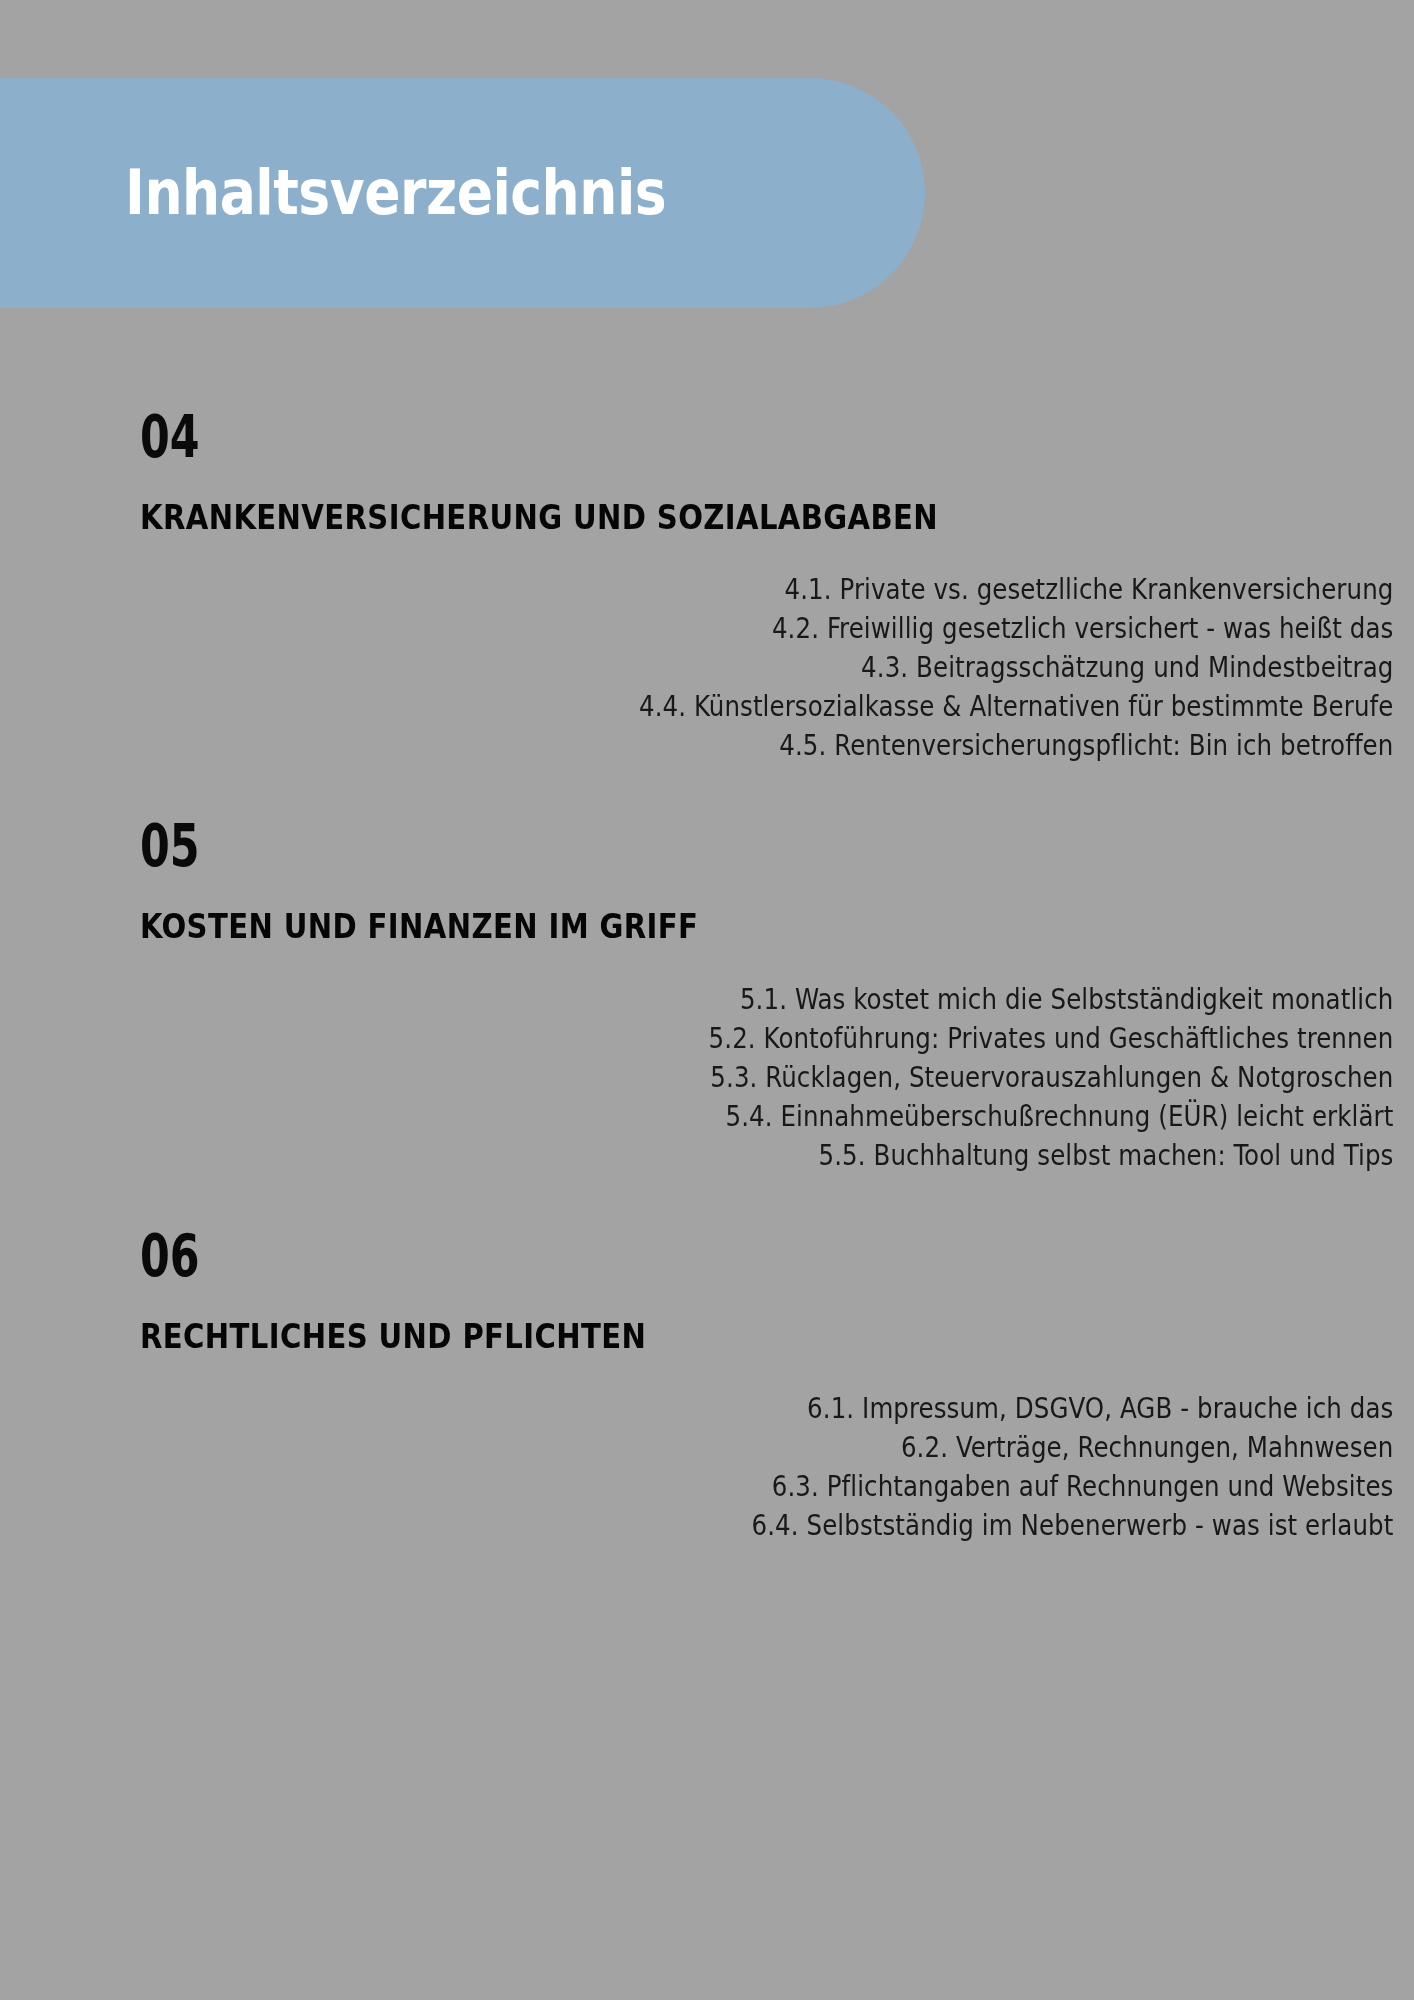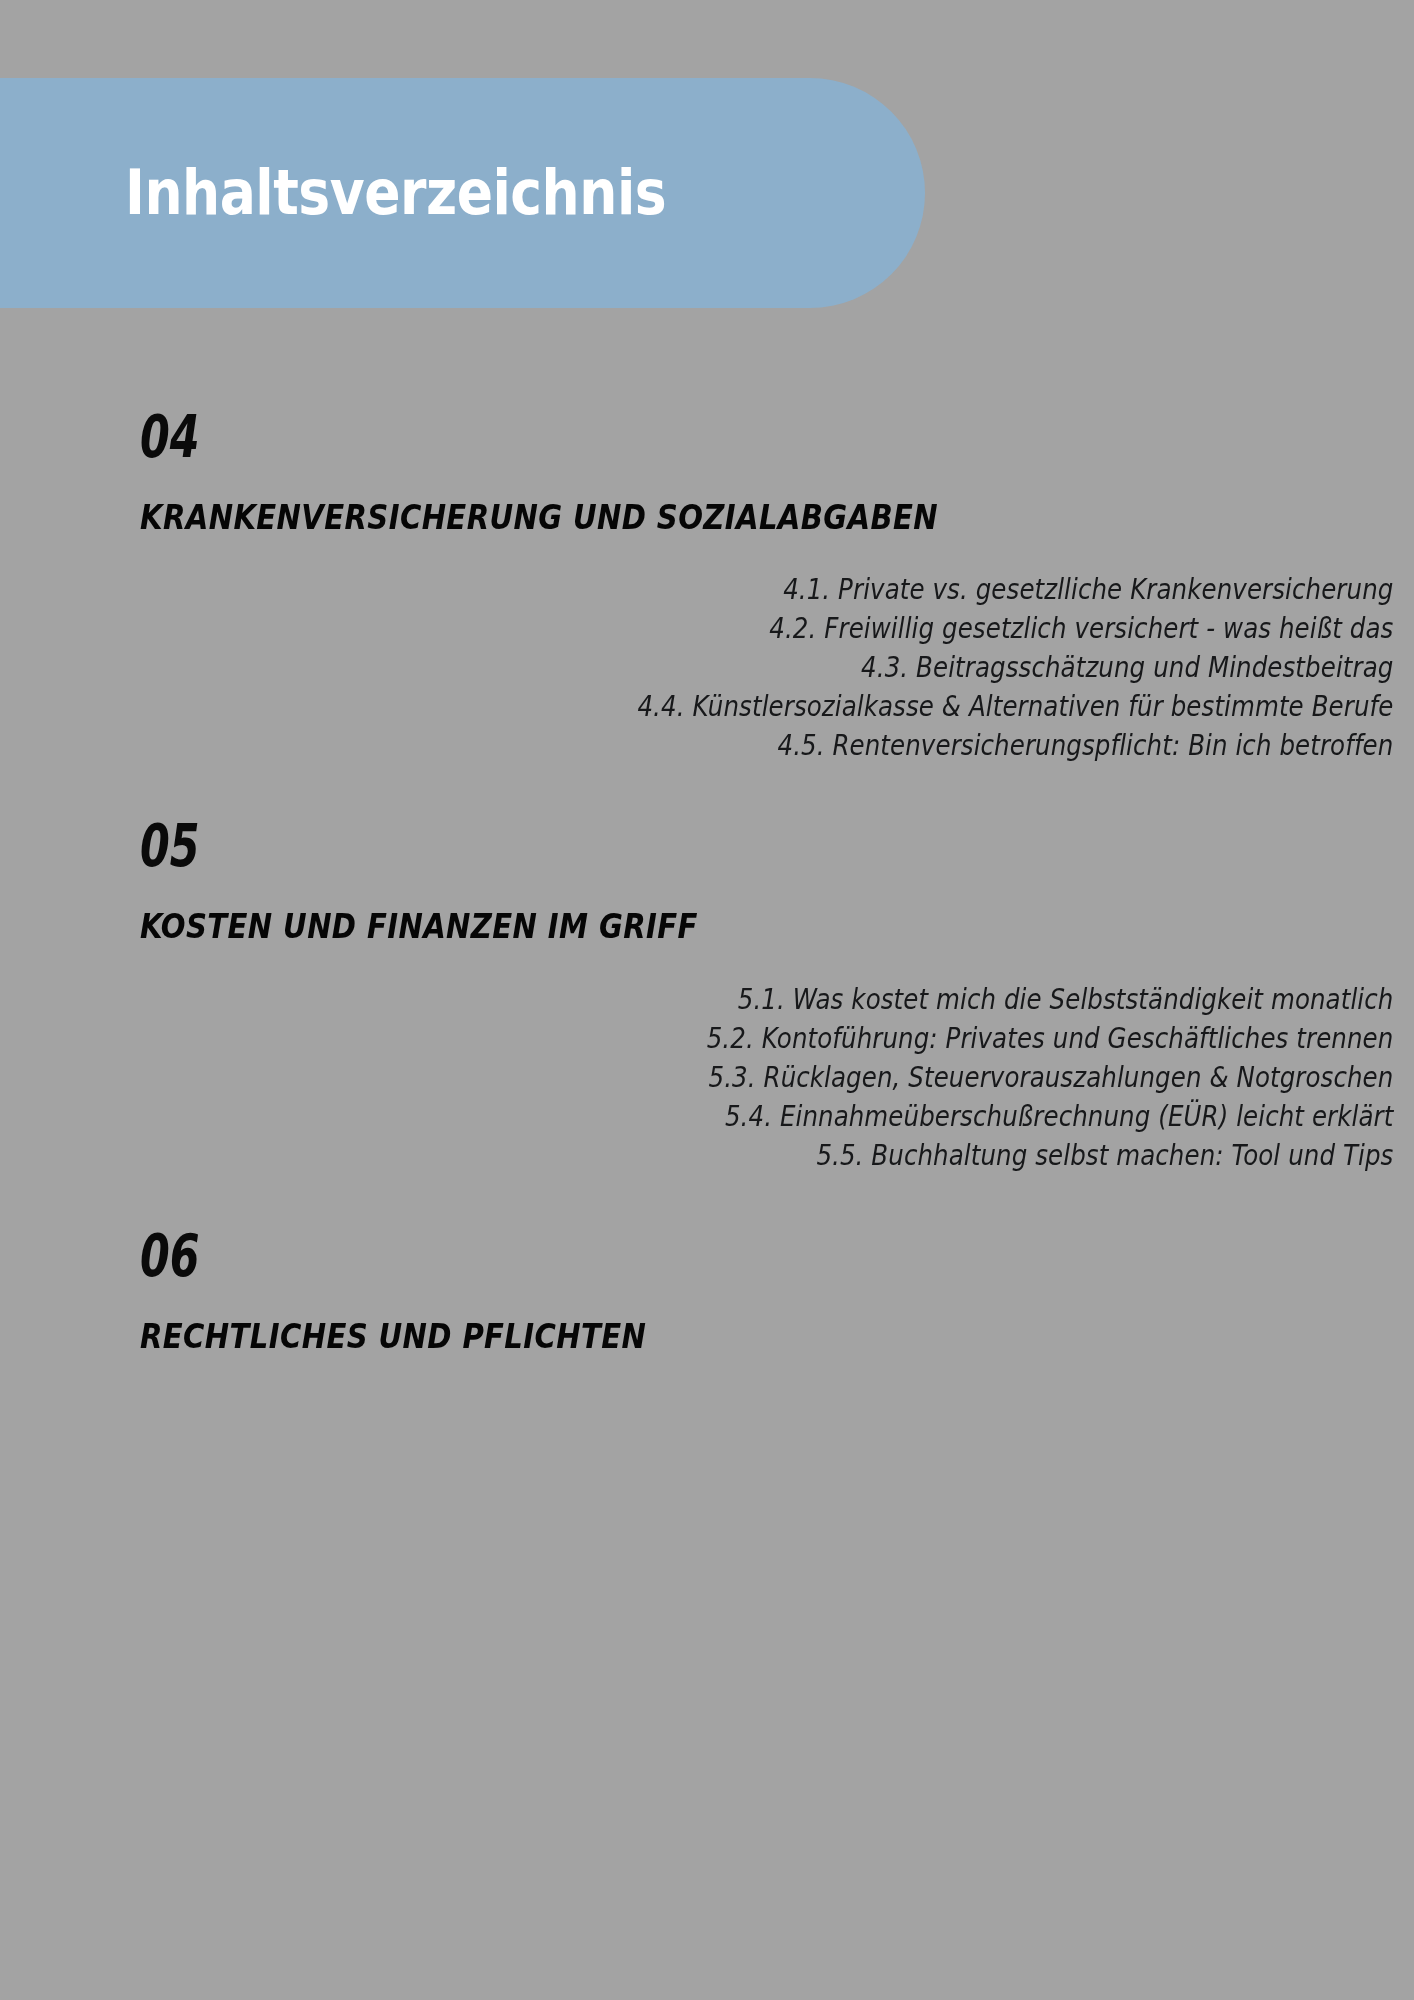--- a/index.html
+++ b/index.html
@@ -47,21 +47,20 @@
     transform: scaleX(0.96);
     transform-origin: left center;
   }
 
   
   .content {
     position: absolute;
     left: 0;
     top: 308px;
     width: 1414px;
-    font-style: italic;
   }
 
   .section {
     padding-left: 140px;
   }
   .section + .section {
     margin-top: 52px;
   }
   .section:first-child {
     margin-top: 100px;
@@ -142,16 +141,22 @@
         <li>5.2. Kontoführung: Privates und Geschäftliches trennen</li>
         <li>5.3. Rücklagen, Steuervorauszahlungen &amp; Notgroschen</li>
         <li>5.4. Einnahmeüberschußrechnung (EÜR) leicht erklärt</li>
         <li>5.5. Buchhaltung selbst machen: Tool und Tips</li>
       </ul>
     </div>
 
     <div class="section">
       <div class="section-number">06</div>
       <div class="section-title">RECHTLICHES UND PFLICHTEN</div>
+      <ul class="section-items">
+        <li>6.1. Impressum, DSGVO, AGB - brauche ich das</li>
+        <li>6.2. Verträge, Rechnungen, Mahnwesen</li>
+        <li>6.3. Pflichtangaben auf Rechnungen und Websites</li>
+        <li>6.4. Selbstständig im Nebenerwerb - was ist erlaubt</li>
+      </ul>
     </div>
 
   </div>
 </div>
 
 </body></html>

